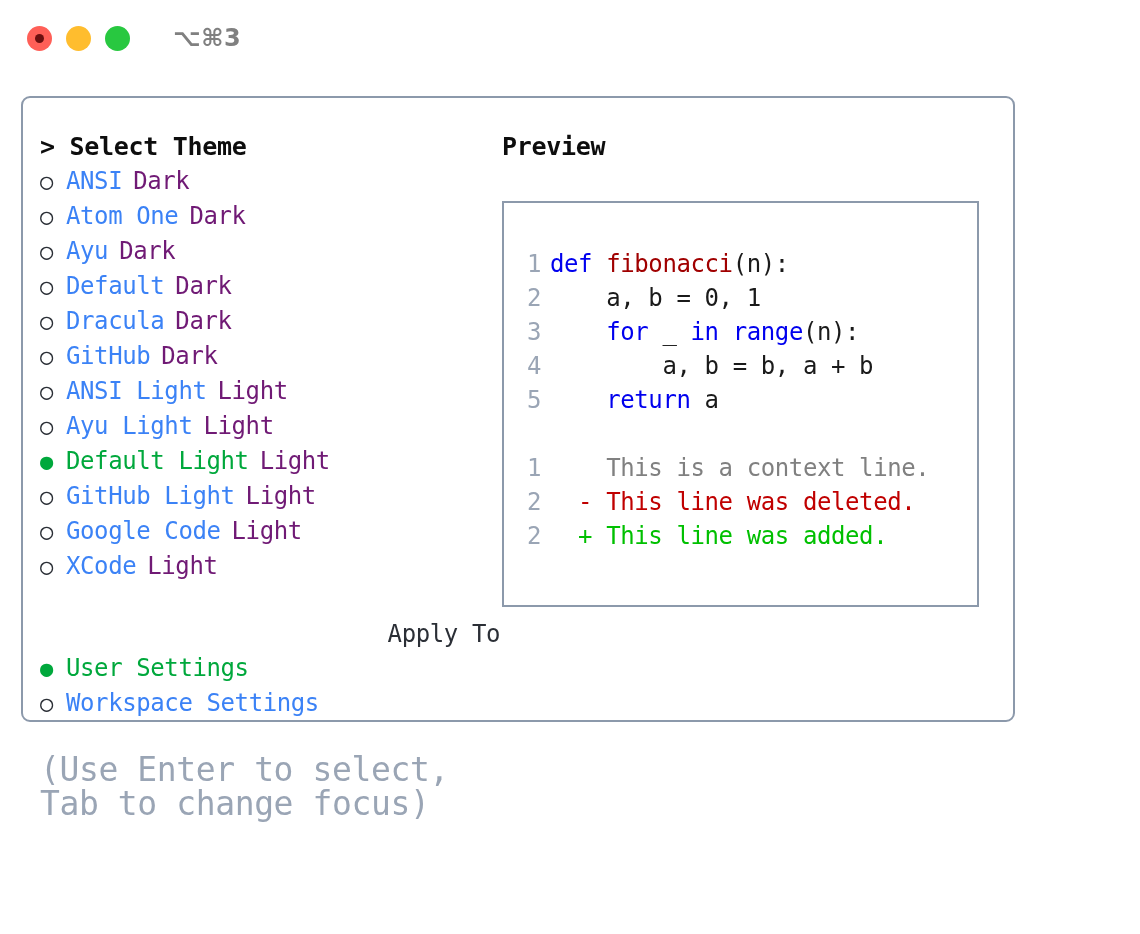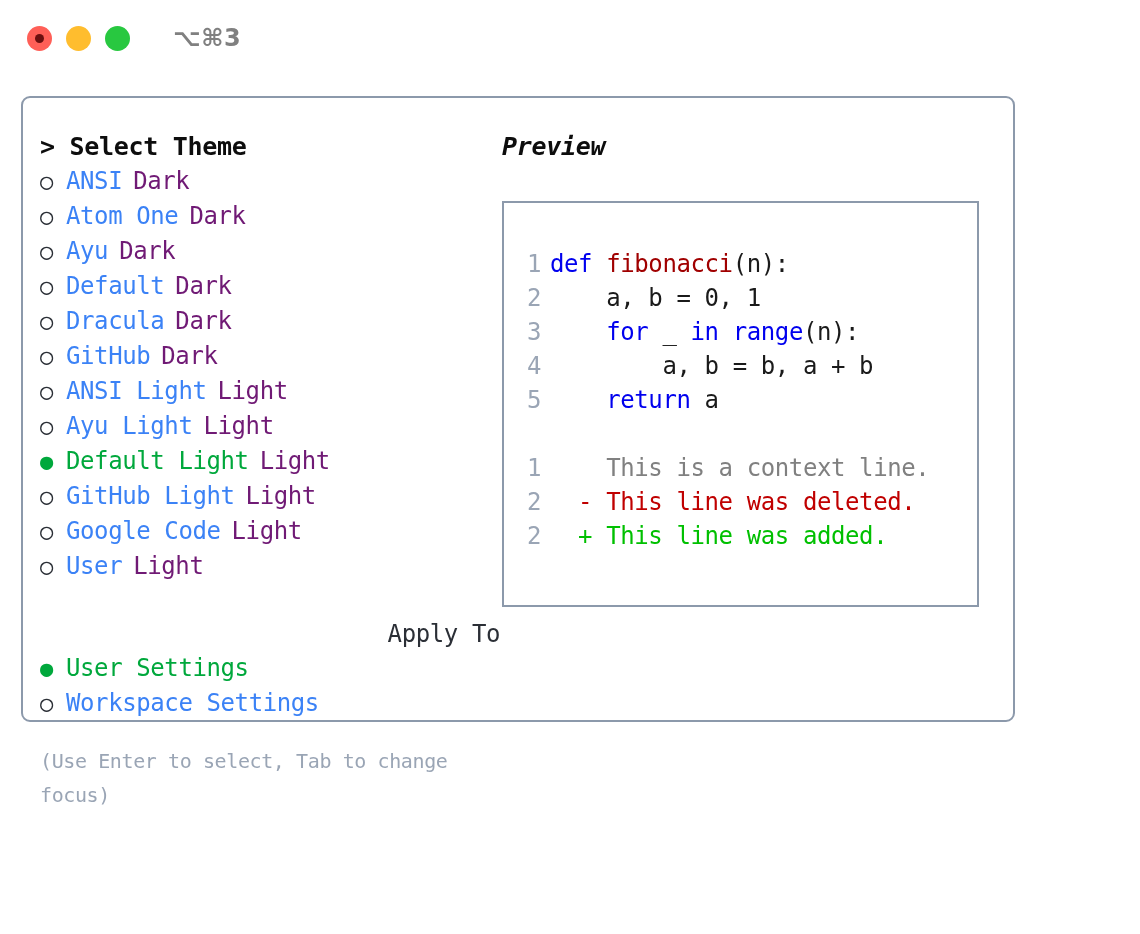--- a/index.html
+++ b/index.html
@@ -106,37 +106,36 @@
     font-size: 24px;
     color: #2b2f36;
     line-height: 34px;
     white-space: pre;
     padding-left: 26px;
     letter-spacing: -0.4px;
     text-align: right;
   }
 
   .hint {
-    margin-top: 23px;
-    font-size: 20px;
+    margin-top: 32px;
+    font-size: 33px;
     line-height: 34px;
     color: #9aa5b5;
     width: 420px;
     white-space: pre-wrap;
     letter-spacing: -0.4px;
   }
 
   
   .preview-title {
     font-size: 25px;
     font-weight: bold;
     color: #0d0d0d;
     line-height: 34px;
     letter-spacing: -0.3px;
-    font-style: italic;
   }
 
   .preview-box {
     margin-top: 37px;
     width: 477px;
     height: 406px;
     border: 2px solid #8c99ab;
     background: #ffffff;
     padding: 44px 0 0 0;
   }
@@ -192,21 +191,21 @@
             <div class="theme-row"><span class="bullet">○</span><span class="theme-name">Atom One</span><span class="theme-tag">Dark</span></div>
             <div class="theme-row"><span class="bullet">○</span><span class="theme-name">Ayu</span><span class="theme-tag">Dark</span></div>
             <div class="theme-row"><span class="bullet">○</span><span class="theme-name">Default</span><span class="theme-tag">Dark</span></div>
             <div class="theme-row"><span class="bullet">○</span><span class="theme-name">Dracula</span><span class="theme-tag">Dark</span></div>
             <div class="theme-row"><span class="bullet">○</span><span class="theme-name">GitHub</span><span class="theme-tag">Dark</span></div>
             <div class="theme-row"><span class="bullet">○</span><span class="theme-name">ANSI Light</span><span class="theme-tag">Light</span></div>
             <div class="theme-row"><span class="bullet">○</span><span class="theme-name">Ayu Light</span><span class="theme-tag">Light</span></div>
             <div class="theme-row selected"><span class="bullet sel">●</span><span class="theme-name">Default Light</span><span class="theme-tag">Light</span></div>
             <div class="theme-row"><span class="bullet">○</span><span class="theme-name">GitHub Light</span><span class="theme-tag">Light</span></div>
             <div class="theme-row"><span class="bullet">○</span><span class="theme-name">Google Code</span><span class="theme-tag">Light</span></div>
-            <div class="theme-row"><span class="bullet">○</span><span class="theme-name">User</span><span class="theme-tag">Light</span></div>
+            <div class="theme-row"><span class="bullet">○</span><span class="theme-name">XCode</span><span class="theme-tag">Light</span></div>
           </div>
 
         <div class="spacer-block"></div>
 
         <div class="apply-header">Apply To</div>
 
         <div id="apply-list">
             <div class="theme-row selected"><span class="bullet sel">●</span><span class="theme-name">User Settings</span></div>
             <div class="theme-row"><span class="bullet">○</span><span class="theme-name">Workspace Settings</span></div>
           </div>

